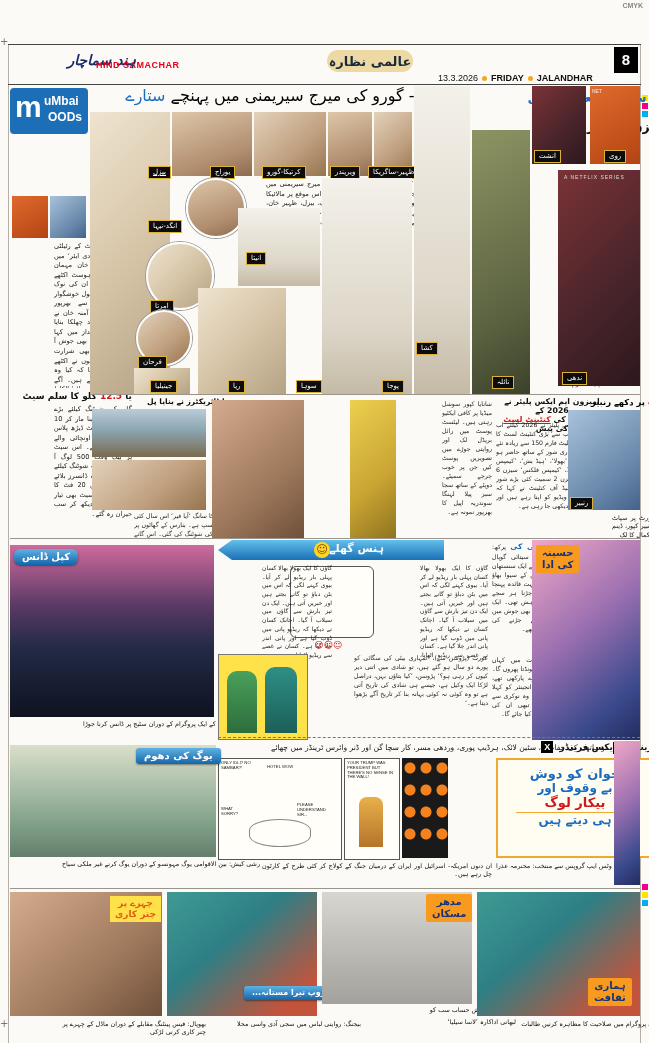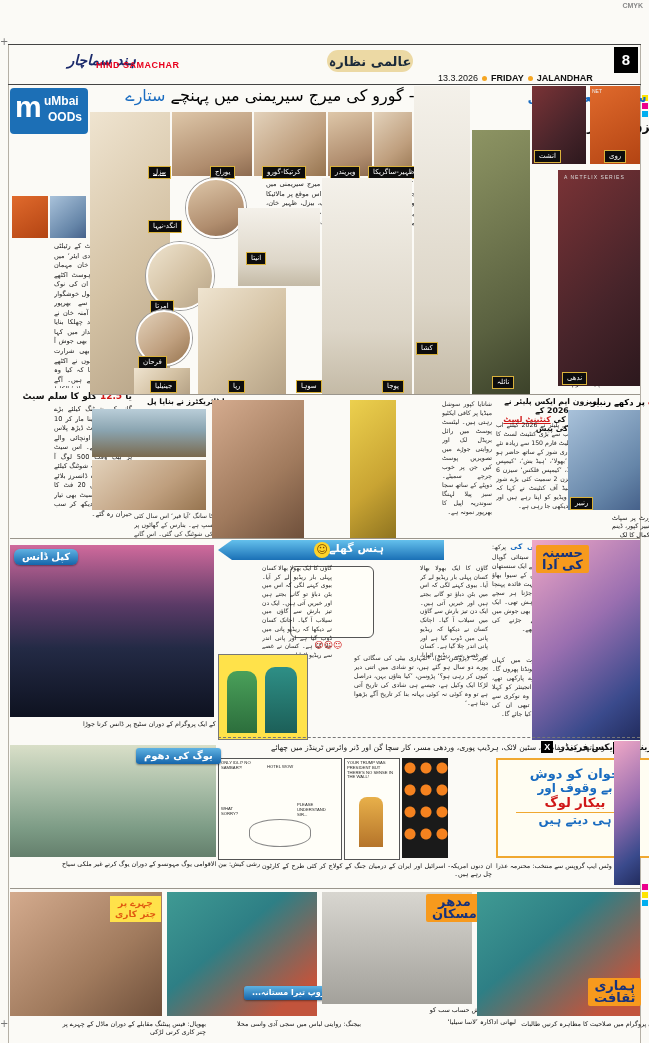--- a/index.html
+++ b/index.html
@@ -27,21 +27,21 @@
   .g-grey{background:linear-gradient(#d8d6d0,#a3a19b);}
   .g-white{background:linear-gradient(#f4f1ea,#ddd6c8 70%,#c4baa6);}
   .g-cartoon{background:#fffef8;border:1px solid #555;}
   .circle{border-radius:50%;border:2px solid #fff;box-shadow:0 0 0 1px #999;}
   .chip{position:absolute;background:#0d0d0d;color:#fff;font-size:7px;line-height:11px;
         padding:0 4px;border:1px solid #d9b13b;white-space:nowrap;direction:rtl;}
   .bluechip{position:absolute;background:linear-gradient(#5fb2e2,#1565ab);color:#fff;
         font-size:10px;font-weight:bold;line-height:16px;padding:0 8px;border-radius:3px;
         direction:rtl;white-space:nowrap;box-shadow:0 1px 2px rgba(0,0,0,.4);}
   .orangechip{position:absolute;background:#f79a1d;color:#16327c;font-weight:bold;
-        font-size:13px;line-height:12px;padding:2px 6px;border-radius:2px;direction:rtl;
+        font-size:10px;line-height:12px;padding:2px 6px;border-radius:2px;direction:rtl;
         text-align:center;white-space:nowrap;}
   .hline{position:absolute;border-top:1px solid #9a958c;}
   .vline{position:absolute;border-left:1px solid #b5b0a6;}
   .body-txt{color:#1c1c1c;font-size:6.6px;line-height:1.45;overflow:hidden;}
   .headline{font-weight:bold;color:#101010;}
   .blue{color:#1a6cc0;}
   .red{color:#d01818;}
   .cap{font-size:6.4px;color:#111;line-height:1.3;overflow:hidden;}
   .dot{display:inline-block;width:5px;height:5px;border-radius:50%;background:#f5a623;
        margin:0 4px;vertical-align:middle;}

